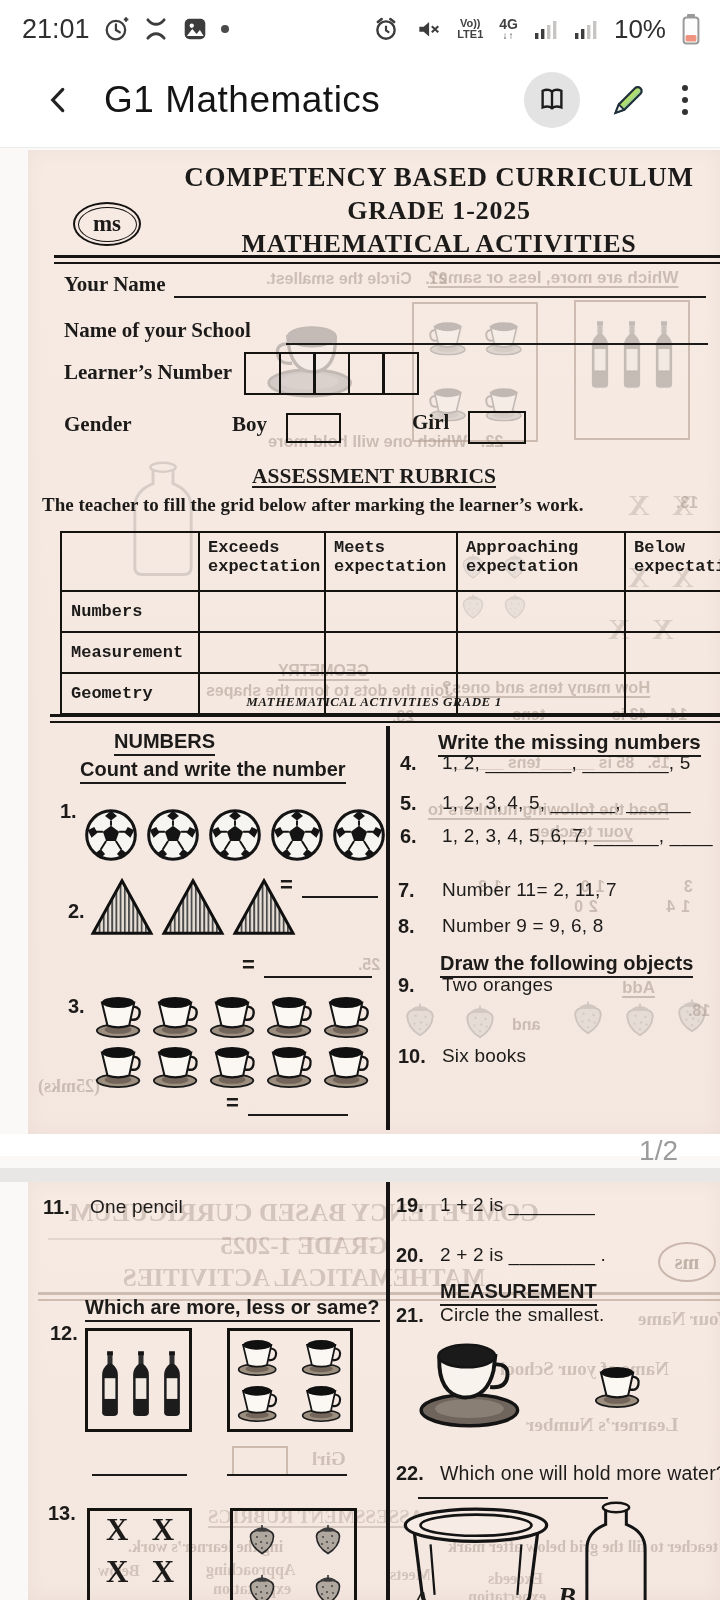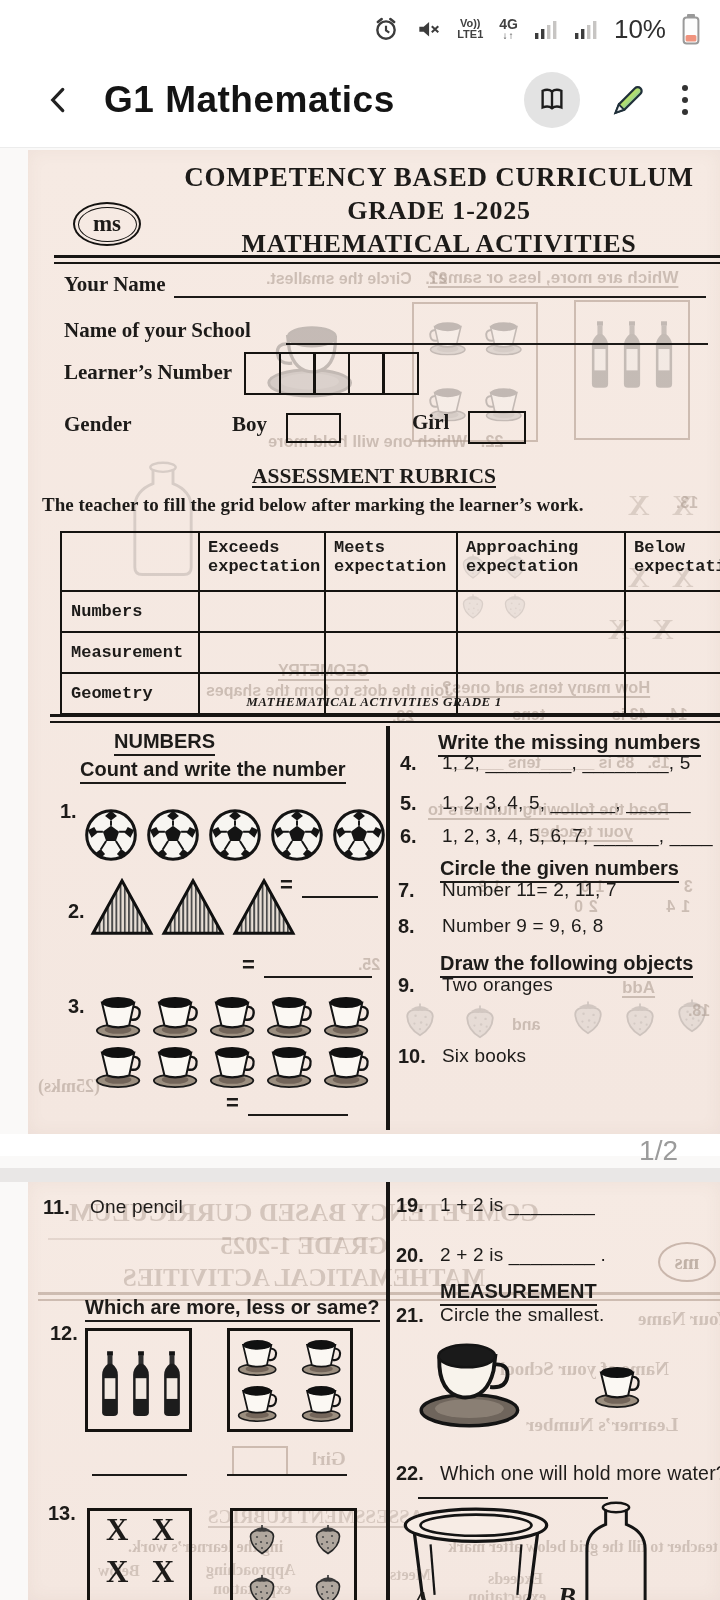--- a/index.html
+++ b/index.html
@@ -13,21 +13,21 @@
   .sb-right{display:flex;align-items:center;gap:16px;margin-left:auto;}
   .sb-time{font-size:27px;color:#2f2f2f;}
   .sb-pct{font-size:26px;color:#2f2f2f;}
   .sb-stack{display:flex;flex-direction:column;align-items:center;line-height:1.02;font-weight:bold;color:#414141;}
   .sb-stack .s1{font-size:11px;} .sb-stack .s2{font-size:11px;}
   .sb-stack .n1{font-size:14px;} .sb-stack .n2{font-size:10px;letter-spacing:1px;}
   .dot{width:8px;height:8px;border-radius:50%;background:#4a4a4a;}
   
   .appbar{position:absolute;top:52px;left:0;width:720px;height:96px;display:flex;align-items:center;
           padding:0 26px 0 44px;box-sizing:border-box;background:#fff;border-bottom:1px solid #ececec;}
-  .appbar .title{font-size:37px;font-weight:bold;color:#141414;margin-left:30px;letter-spacing:.5px;}
+  .appbar .title{font-size:37px;font-weight:normal;color:#141414;margin-left:30px;letter-spacing:.5px;}
   .appbar .grp{margin-left:auto;display:flex;align-items:center;gap:26px;}
   .circlebtn{width:56px;height:56px;border-radius:50%;background:#e3e3e3;display:flex;align-items:center;justify-content:center;}
   .dotsmenu{display:flex;flex-direction:column;gap:6px;padding:6px;}
   .dotsmenu i{width:6px;height:6px;border-radius:50%;background:#333;}
   
   .docarea{position:absolute;top:148px;left:0;width:720px;height:1452px;background:#faf9f8;}
   .page{position:absolute;left:28px;width:692px;background:linear-gradient(180deg,#f6eae3,#f4e7e0);
         overflow:hidden;color:#1d1b19;box-shadow:inset 0 0 18px rgba(120,90,70,.06);}
   .p1{top:2px;height:984px;}
   .p2{top:1034px;height:418px;}
@@ -137,20 +137,37 @@
     <symbol id="sym-bottleb" viewBox="0 0 76 132">
       <ellipse cx="38" cy="8" rx="14" ry="5" fill="none" stroke="#141414" stroke-width="2.6"></ellipse>
       <path d="M27,10 L27,26 Q7,34 7,52 L7,118 Q7,126 15,126 L61,126 Q69,126 69,118 L69,52 Q69,34 49,26 L49,10" fill="none" stroke="#141414" stroke-width="3.2"></path>
     </symbol>
   </defs>
 </svg>
 
 <div class="screen">
 
   <div class="statusbar">
+    <div class="sb-left">
+      <span class="sb-time">21:01</span>
+      <svg width="27" height="27" viewBox="0 0 24 24">
+        <circle cx="11.5" cy="12.5" r="8.2" fill="none" stroke="#3c3c3c" stroke-width="2"></circle>
+        <path d="M11.5 7.5 v5 l3.4 2" fill="none" stroke="#3c3c3c" stroke-width="2" stroke-linecap="round"></path>
+        <path d="M18.5 3.2 h4 M20.5 1.2 v4" stroke="#3c3c3c" stroke-width="1.8"></path>
+      </svg>
+      <svg width="26" height="26" viewBox="0 0 24 24">
+        <path d="M4.5 3.5 C9 9,15 9,19.5 3.5 M4.5 20.5 C9 15,15 15,19.5 20.5" fill="none" stroke="#3c3c3c" stroke-width="2.6" stroke-linecap="round"></path>
+      </svg>
+      <svg width="26" height="26" viewBox="0 0 24 24">
+        <rect x="2.5" y="2.5" width="19" height="19" rx="4.5" fill="#3c3c3c"></rect>
+        <circle cx="9" cy="9" r="2" fill="#fff"></circle>
+        <path d="M4.5 18.5 l5-6.5 4 4.5 3-3.5 3.5 5.5 z" fill="#fff"></path>
+      </svg>
+      <span class="dot"></span>
+    </div>
     <div class="sb-right">
       <svg width="26" height="26" viewBox="0 0 24 24">
         <circle cx="12" cy="13" r="8" fill="none" stroke="#3c3c3c" stroke-width="2.2"></circle>
         <path d="M12 9 v4.4 l3 2" fill="none" stroke="#3c3c3c" stroke-width="2"></path>
         <path d="M4.5 5.5 L8 2.8 M19.5 5.5 L16 2.8" stroke="#3c3c3c" stroke-width="2.4" stroke-linecap="round"></path>
       </svg>
       <svg width="26" height="26" viewBox="0 0 24 24">
         <path d="M4 10 v4.5 h4 l5 4.5 V5.5 l-5 4.5 Z" fill="#3c3c3c"></path>
         <path d="M15.5 9.5 l6 5.5 M21.5 9.5 l-6 5.5" stroke="#3c3c3c" stroke-width="1.9"></path>
       </svg>
@@ -435,21 +452,20 @@
       <div class="eq" style="left:198px;top:940px;">=</div>
       <div class="ln" style="left:220px;top:964px;width:100px;"></div>
 
       <div class="hd" style="left:410px;top:580px;font-size:20.5px;">Write the missing numbers</div>
       <div class="qn" style="left:372px;top:602px;">4.</div>
       <div class="qt" style="left:414px;top:602px;">1, 2, ________, ________, 5</div>
       <div class="qn" style="left:372px;top:642px;">5.</div>
       <div class="qt" style="left:414px;top:642px;">1, 2, 3, 4, 5, ______, ______</div>
       <div class="qn" style="left:372px;top:675px;">6.</div>
       <div class="qt" style="left:414px;top:675px;">1, 2, 3, 4, 5, 6, 7, ______, ____</div>
-      <div class="hd" style="left:412px;top:707px;">Circle the given numbers</div>
       <div class="qn" style="left:370px;top:729px;">7.</div>
       <div class="qt" style="left:414px;top:729px;">Number 11=  2,  11,  7</div>
       <div class="qn" style="left:370px;top:765px;">8.</div>
       <div class="qt" style="left:414px;top:765px;">Number 9 =  9,  6,  8</div>
       <div class="hd" style="left:412px;top:802px;">Draw the following objects</div>
       <div class="qn" style="left:370px;top:824px;">9.</div>
       <div class="qt" style="left:414px;top:824px;">Two oranges</div>
       <div class="qn" style="left:370px;top:895px;">10.</div>
       <div class="qt" style="left:414px;top:895px;">Six books</div>
     </div>

